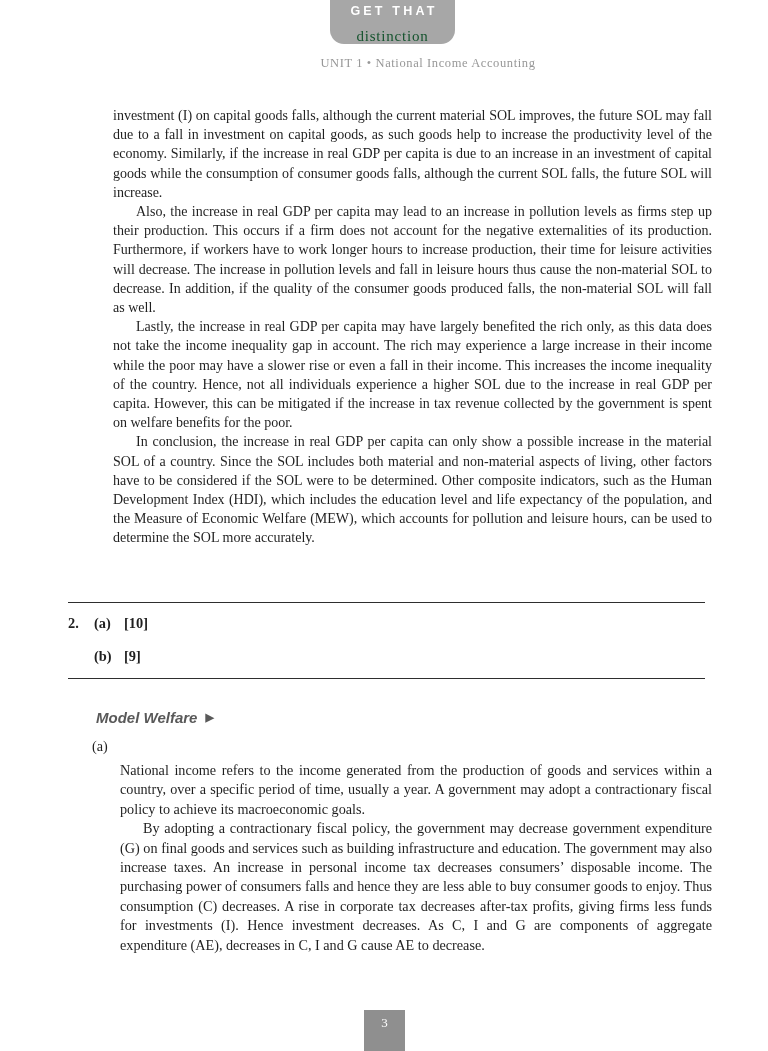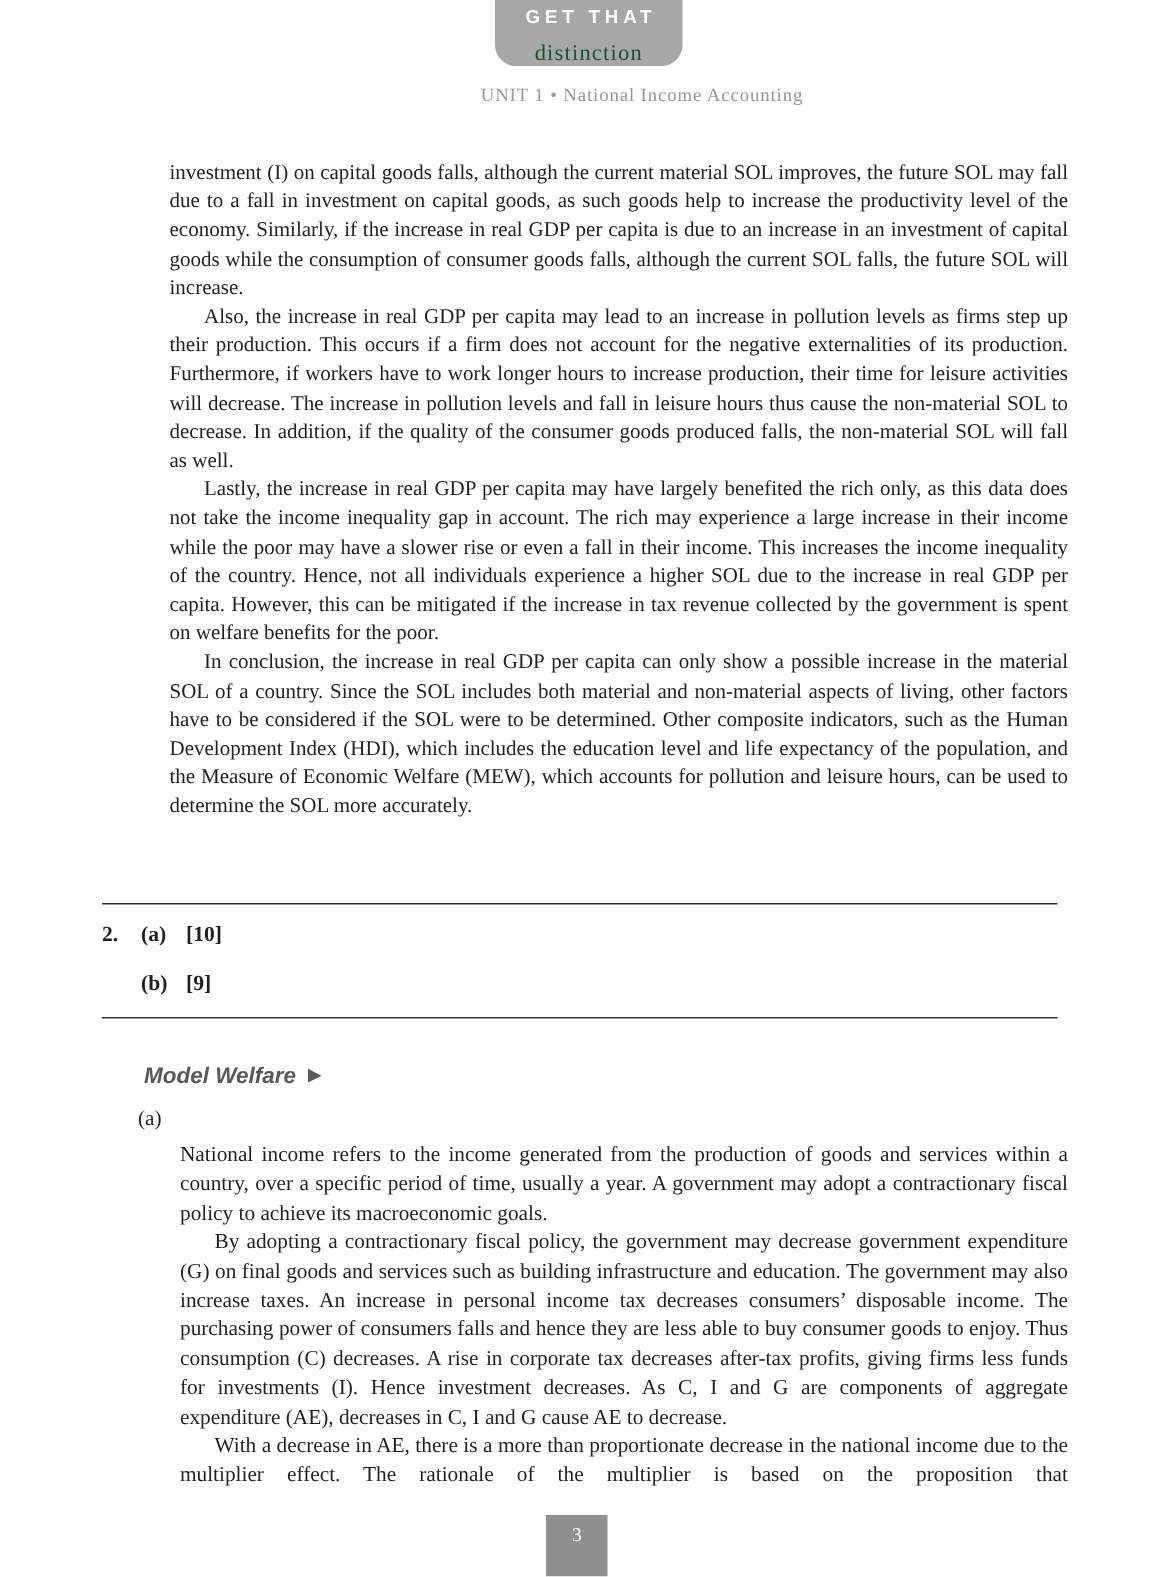--- a/index.html
+++ b/index.html
@@ -139,21 +139,20 @@
   <div class="model-answer">
     <span>Model Welfare</span>
     <span class="arrow">▶</span>
   </div>
 
   <div class="answer-block">
     <span class="answer-label">(a)</span>
     <div class="answer-text">
       <p class="no-indent">National income refers to the income generated from the production of goods and services within a country, over a specific period of time, usually a year. A government may adopt a contractionary fiscal policy to achieve its macroeconomic goals.</p>
       <p>By adopting a contractionary fiscal policy, the government may decrease government expenditure (G) on final goods and services such as building infrastructure and education. The government may also increase taxes. An increase in personal income tax decreases consumers’ disposable income. The purchasing power of consumers falls and hence they are less able to buy consumer goods to enjoy. Thus consumption (C) decreases. A rise in corporate tax decreases after-tax profits, giving firms less funds for investments (I). Hence investment decreases. As C, I and G are components of aggregate expenditure (AE), decreases in C, I and G cause AE to decrease.</p>
-      <p class="cutoff">With a decrease in AE, there is a more than proportionate decrease in the national income due to the multiplier effect. The rationale of the multiplier is based on the proposition that</p>
     </div>
   </div>
 
   <div class="page-num-box">
     <span class="num">3</span>
   </div>
 
 </div>
 
 </body></html>

